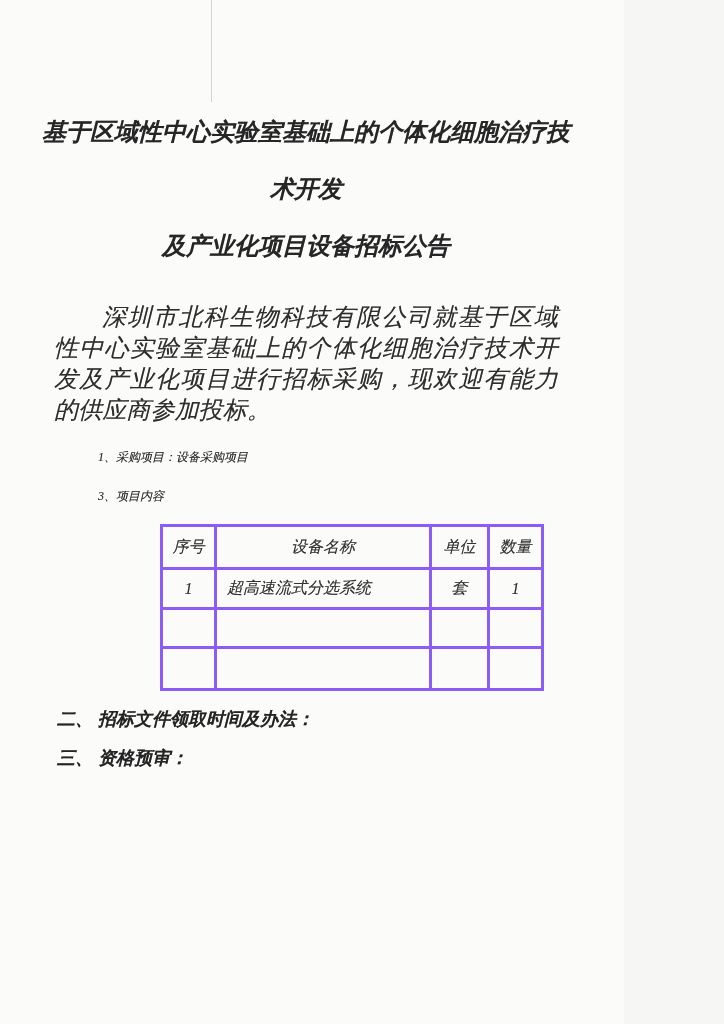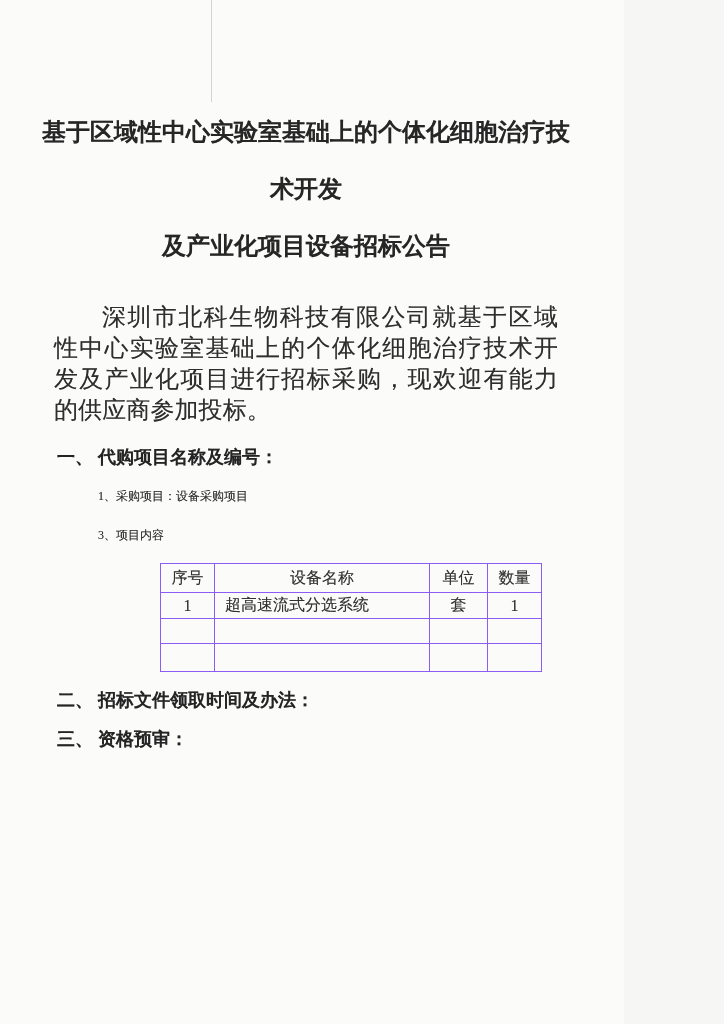--- a/index.html
+++ b/index.html
@@ -10,20 +10,21 @@
   }
   .page {
     position: relative;
     width: 624px; height: 1024px;
     background: #fbfbfa;
     overflow: hidden;
     color: #2e2e2e;
     text-shadow: 0 0 0.6px rgba(70,70,70,.5);
     box-sizing: border-box;
     padding: 0 54px 0 42px;
+    font-style: italic;
   }
   .scan-line {
     position: absolute;
     left: 211px; top: 0;
     width: 1px; height: 102px;
     background: rgba(140,140,140,.35);
   }
   .doc-title {
     margin: 104px 0 0 0;
     font-size: 24px;
@@ -62,22 +63,22 @@
   }
   .equip-table {
     border-collapse: collapse;
     margin: 8px 0 9px 118px;
     table-layout: fixed;
     width: 381px;
     font-size: 16px;
     color: #333;
   }
   .equip-table th, .equip-table td {
-    border: 1px solid #8b5cf6;
-    padding: 2px;
+    border: 3px solid #8b5cf6;
+    padding: 8px;
     text-align: center;
     font-weight: normal;
     overflow: hidden;
     white-space: nowrap;
   }
   .equip-table th { height: 24px; }
   .equip-table td { height: 20px; }
   .equip-table .col-no   { width: 54px; }
   .equip-table .col-name { width: 215px; }
   .equip-table .col-unit { width: 58px; }
@@ -92,21 +93,20 @@
 
   <div class="scan-line"></div>
 
   <h1 class="doc-title">
     <span class="title-line">基于区域性中心实验室基础上的个体化细胞治疗技术开发</span>
     <span class="title-line">及产业化项目设备招标公告</span>
   </h1>
 
   <p class="para intro">深圳市北科生物科技有限公司就基于区域性中心实验室基础上的个体化细胞治疗技术开发及产业化项目进行招标采购，现欢迎有能力的供应商参加投标。</p>
 
-  <p class="sec-heading"><span class="sec-num">一、</span><span>代购项目名称及编号：</span></p>
 
   <p class="sub-item">1、采购项目：设备采购项目</p>
   <p class="sub-item">3、项目内容</p>
 
   <table class="equip-table">
     <colgroup>
       <col class="col-no">
         <col class="col-name">
         <col class="col-unit">
         <col class="col-qty">

